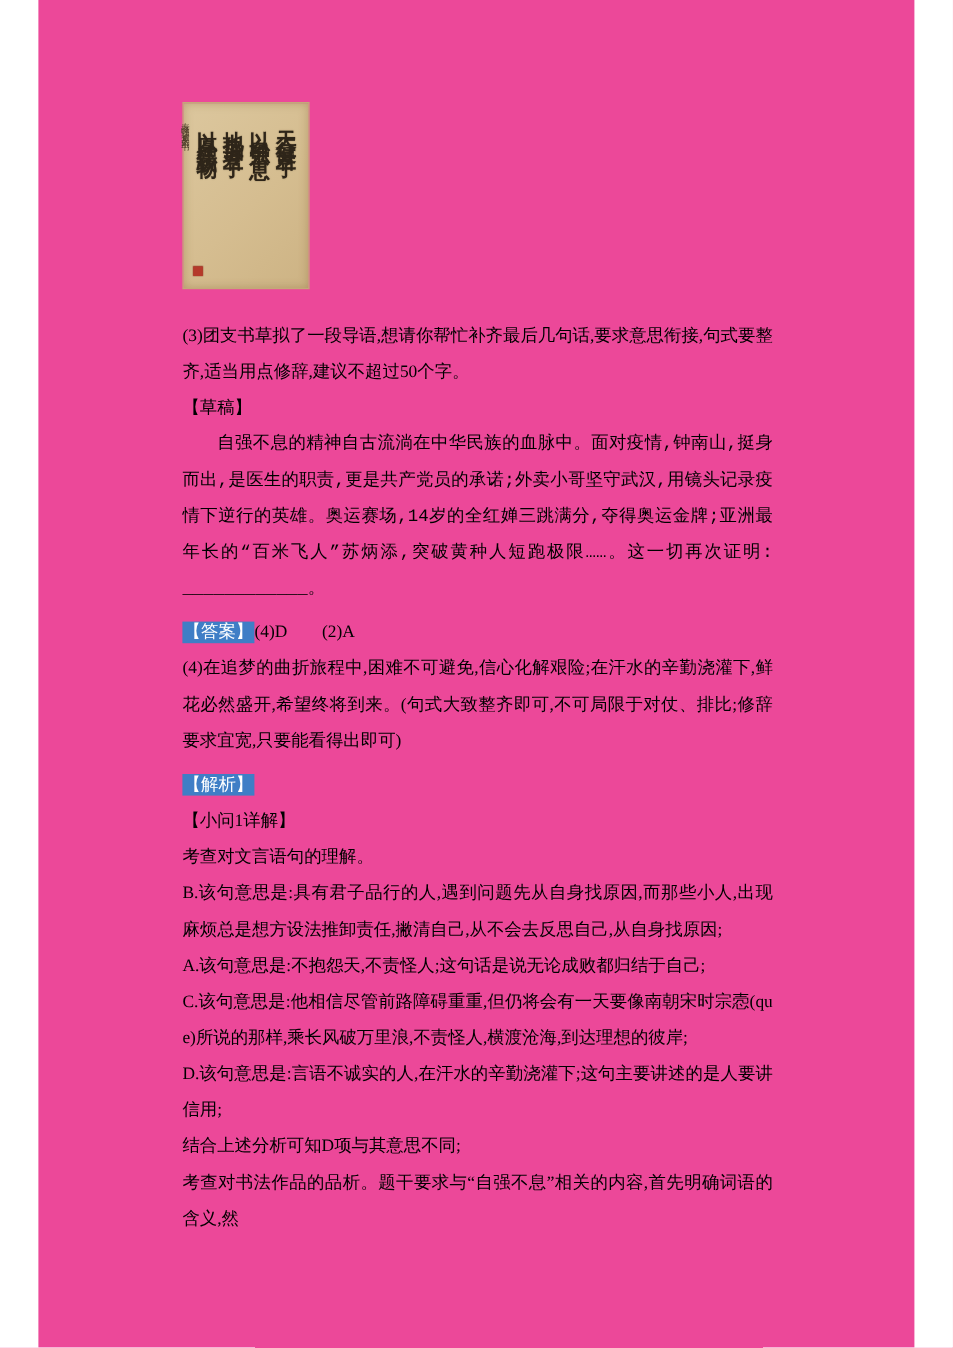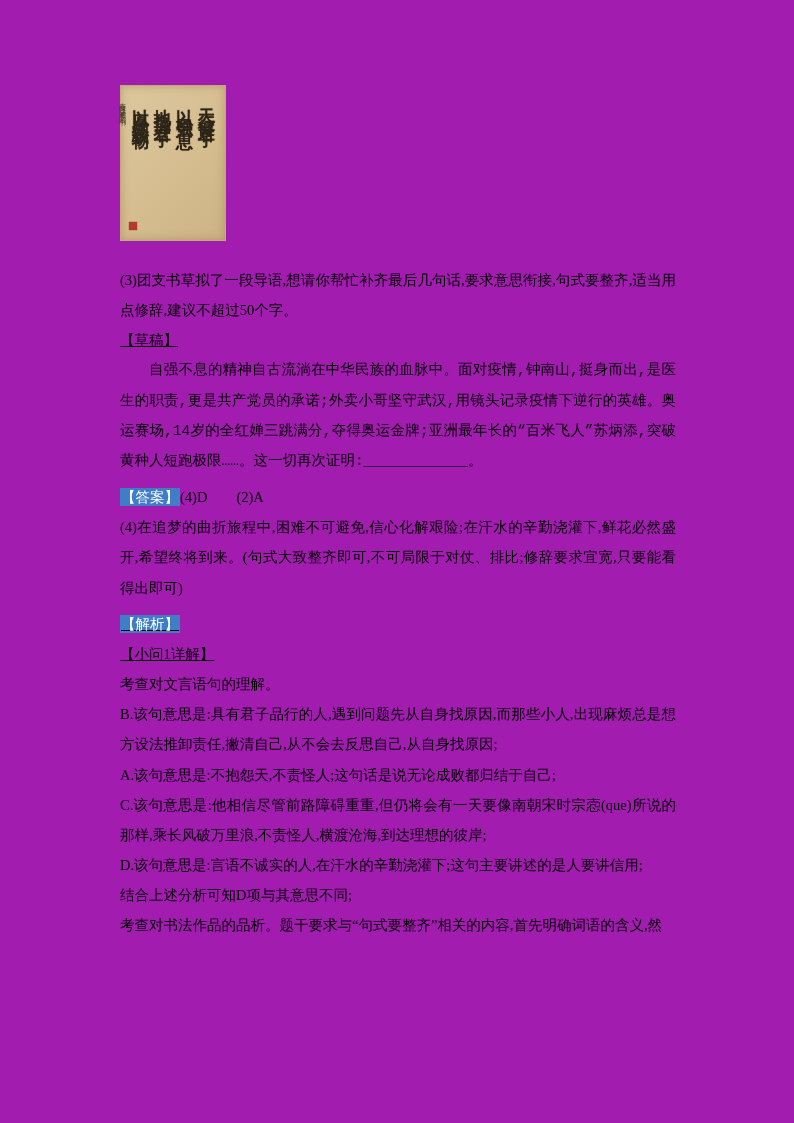--- a/index.html
+++ b/index.html
@@ -1,21 +1,21 @@
 <!DOCTYPE html>
 <html><head>
 <meta charset="utf-8">
 <style>
   * { box-sizing: border-box; }
   html, body { margin: 0; padding: 0; background: #ffffff; }
   .page {
-    width: 794px;
+    width: 730px;
     height: 1123px;
     margin: 0 auto;
-    background: #a21caf;
+    background: #ec4899;
     padding: 85px 118px 30px 120px;
     font-family: "Liberation Serif", "DejaVu Serif", serif;
     font-size: 14.5px;
     color: #000000;
     overflow: hidden;
   }
 
   
   .calligraphy {
     width: 106px;
@@ -60,21 +60,21 @@
   }
 
   
   .doc p {
     margin: 0;
     line-height: 2.08;
     text-align: justify;
     word-break: break-all;
   }
   .doc p.indent { text-indent: 2em; font-family: Liberation Mono, monospace; }
-  .label-line { margin: 2px 0; text-decoration: underline; }
+  .label-line { margin: 2px 0; }
   .hl {
     background: #3f7ec6;
     color: #ffffff;
     padding: 1px 1px;
   }
   .blank {
     letter-spacing: 0;
     white-space: nowrap;
   }
   .gap-before { margin-top: 6px !important; }
@@ -107,15 +107,15 @@
   <p class="gap-before label-line"><span class="hl">【解析】</span></p>
 
   <p class="label-line">【小问1详解】</p>
   <p>考查对文言语句的理解。</p>
   <p>B.该句意思是:具有君子品行的人,遇到问题先从自身找原因,而那些小人,出现麻烦总是想方设法推卸责任,撇清自己,从不会去反思自己,从自身找原因;</p>
   <p>A.该句意思是:不抱怨天,不责怪人;这句话是说无论成败都归结于自己;</p>
   <p>C.该句意思是:他相信尽管前路障碍重重,但仍将会有一天要像南朝宋时宗悫(que)所说的那样,乘长风破万里浪,不责怪人,横渡沧海,到达理想的彼岸;</p>
   <p>D.该句意思是:言语不诚实的人,在汗水的辛勤浇灌下;这句主要讲述的是人要讲信用;</p>
   <p>结合上述分析可知D项与其意思不同;</p>
 
-  <p>考查对书法作品的品析。题干要求与“句式要整齐”相关的内容,首先明确词语的含义,然</p>
+  <p>考查对书法作品的品析。题干要求与“自强不息”相关的内容,首先明确词语的含义,然</p>
 
 </div>
 
 </body></html>

